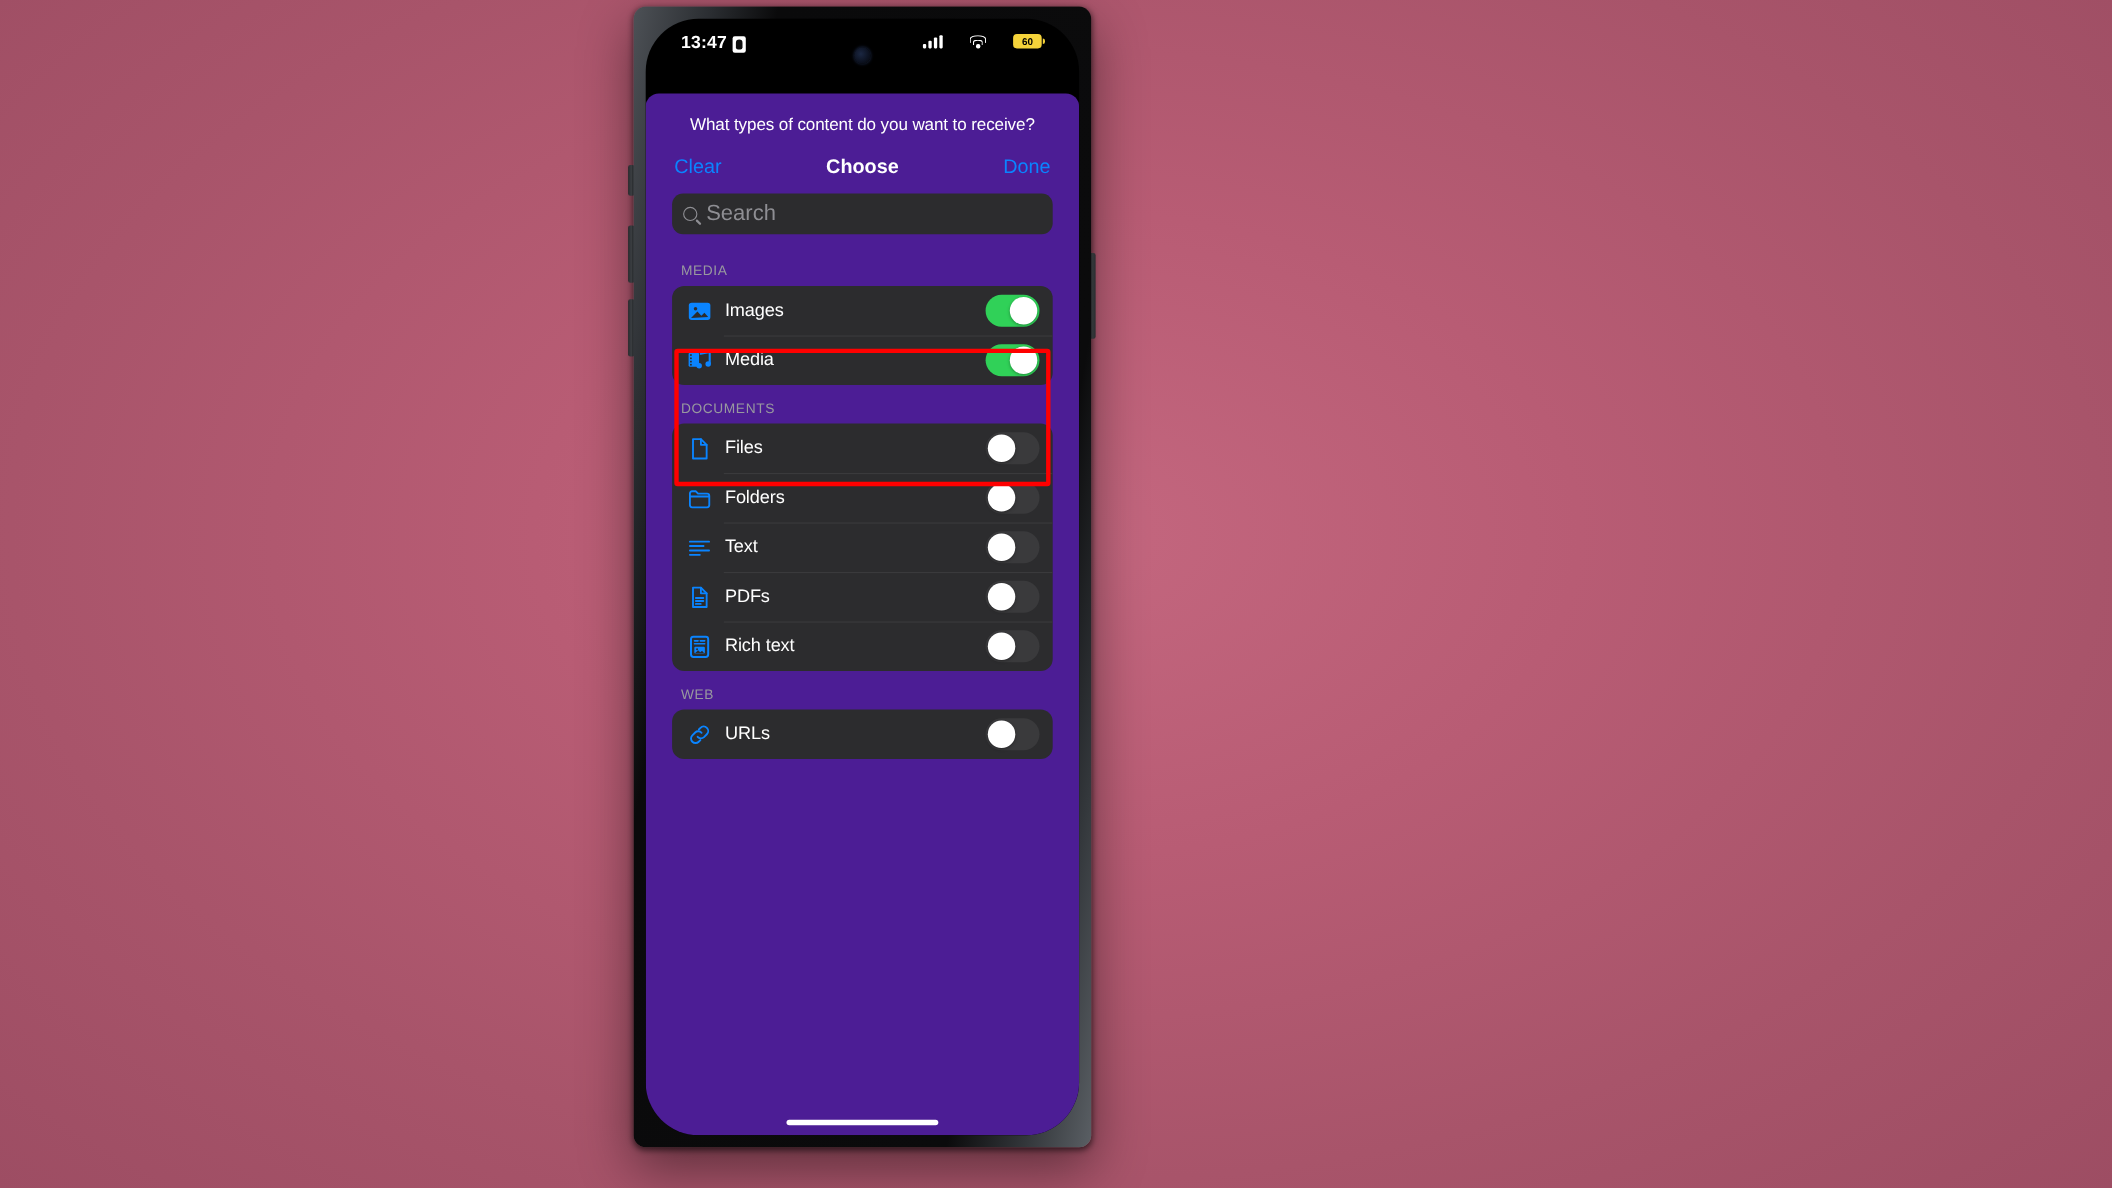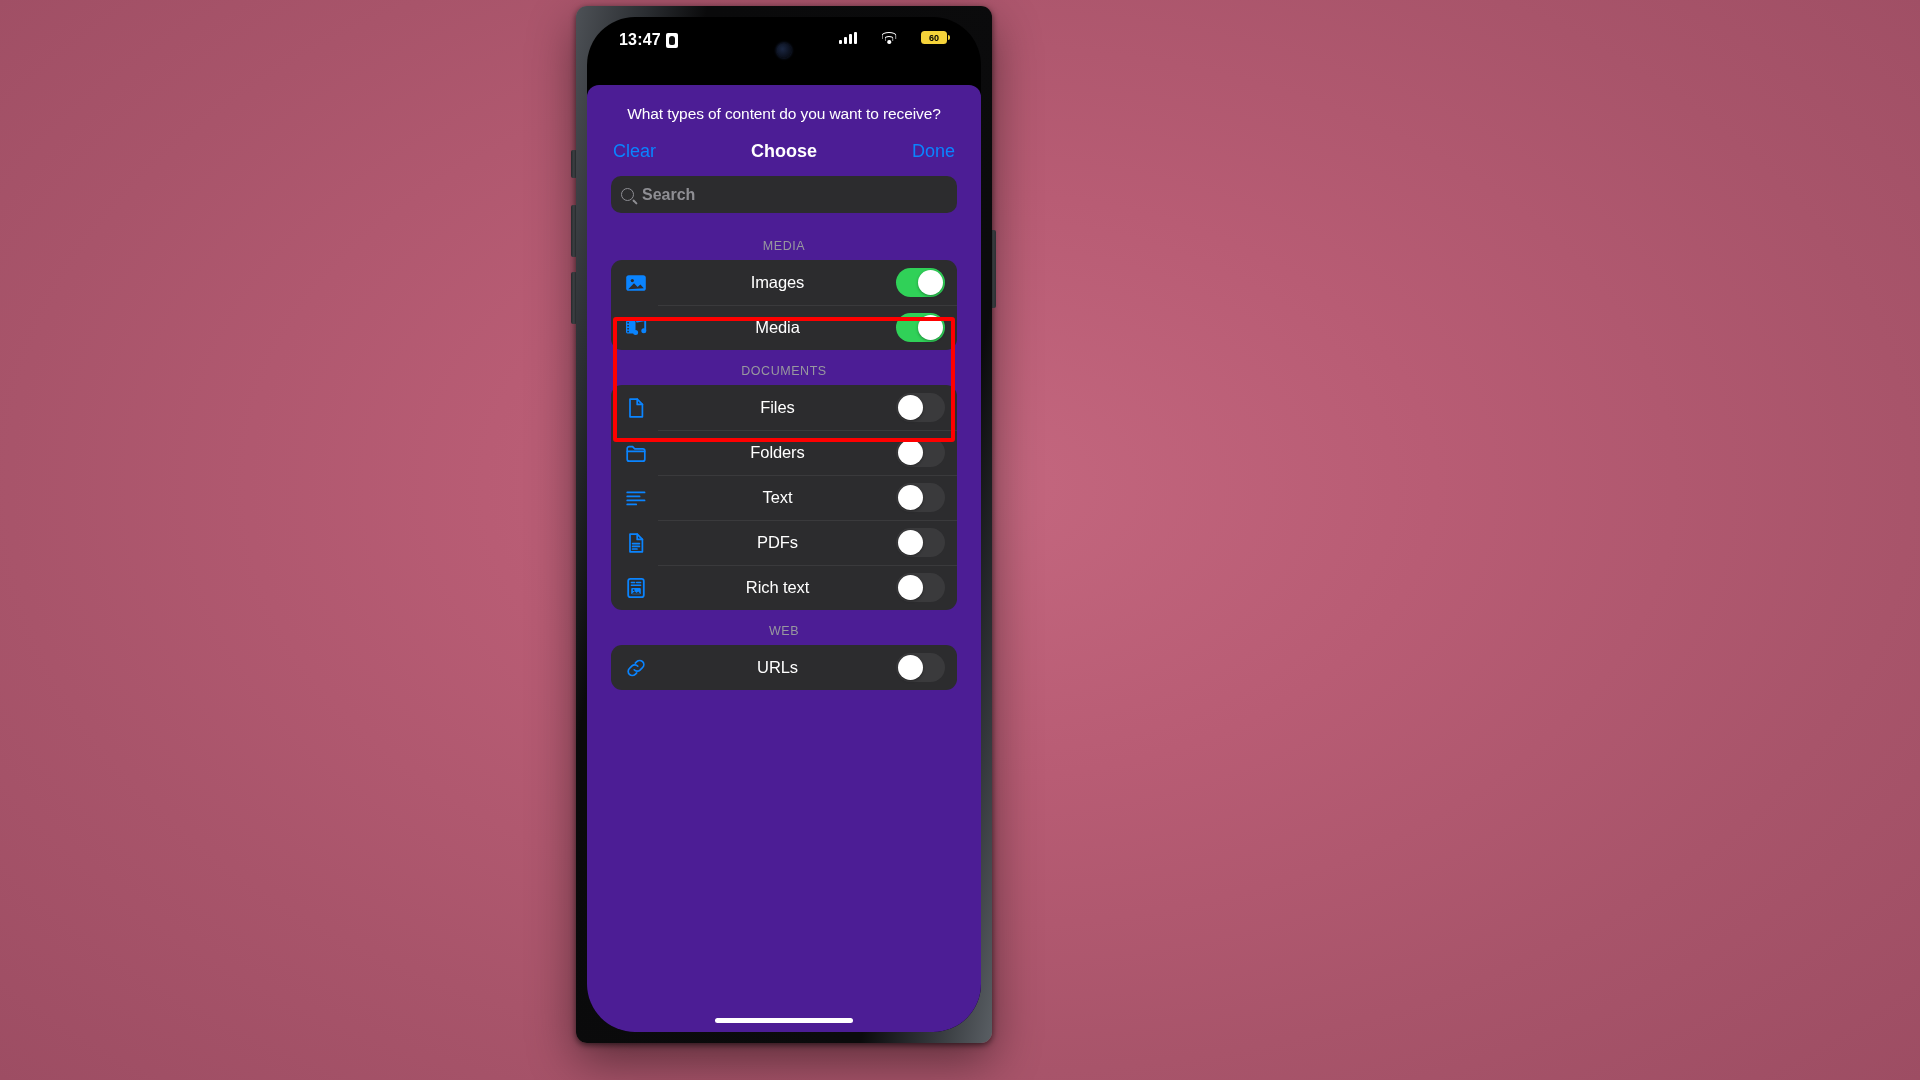--- a/index.html
+++ b/index.html
@@ -121,34 +121,33 @@
   }
   .mag {
     width: 13px; height: 13px; border: 1.9px solid #8e8e93;
     border-radius: 50%; position: relative; flex: 0 0 auto;
   }
   .mag::after {
     content:""; position:absolute; right:-5px; bottom:-3px;
     width:6px; height:1.9px; background:#8e8e93;
     transform: rotate(45deg); border-radius:1px;
   }
-  #searchbar .ph { color: #8e8e93; font-size: 16px; font-weight: bold; }
-
-  
-  #list { padding: 0 24px 0; text-align: center; }
+  #searchbar .ph { color: #8e8e93; font-size: 20px; }
+
+  
+  #list { padding: 0 24px 0; }
   .section-header {
     color: #98989f; font-size: 12.5px; letter-spacing: .55px;
     padding: 14px 8px 7px;
   }
   .card { background: #2c2c2e; border-radius: 11px; overflow: hidden; }
   .row {
     display: flex; align-items: center;
     height: 45px; padding: 0 12px 0 12px;
     position: relative;
-    gap: 12px;
   }
   .row + .row::before {
     content: ""; position: absolute; left: 47px; right: 0; top: 0;
     height: 1px; background: #3a3a3c;
   }
   .row .icon { width: 26px; flex: 0 0 26px; display:flex; align-items:center; justify-content:center; }
   .row .label { color: #fff; font-size: 16.5px; margin-left: 10px; flex: 1; letter-spacing:-.1px; }
 
   .toggle {
     width: 49px; height: 29px; border-radius: 15px;

